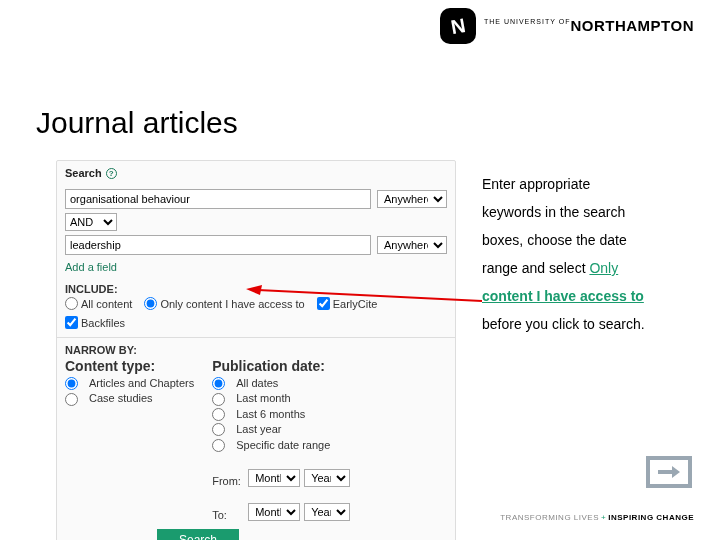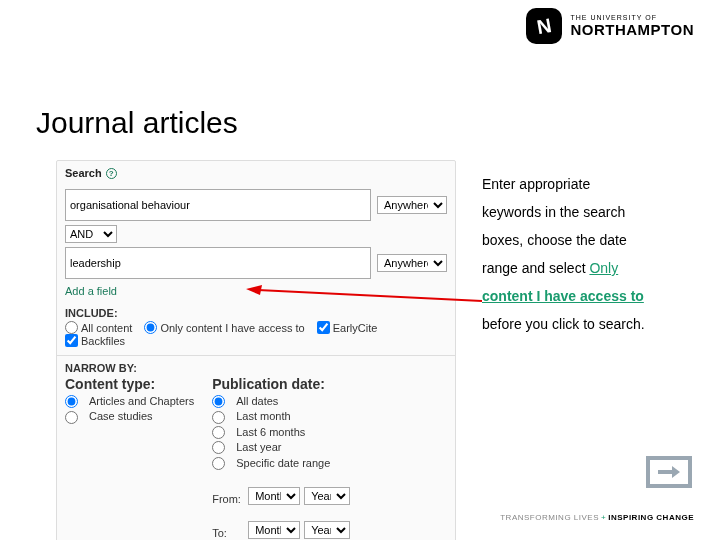--- a/index.html
+++ b/index.html
@@ -2,36 +2,36 @@
 <html><head>
 <meta charset="utf-8">
 <style>
   * { box-sizing: border-box; margin: 0; padding: 0; }
   body { width: 720px; height: 540px; font-family: Arial, sans-serif; position: relative; background: #fff; }
 
   
   .brand { position: absolute; right: 26px; top: 8px; display: flex; align-items: center; gap: 8px; }
   .brand-logo { width: 36px; height: 36px; background: #000; border-radius: 10px; display:flex; align-items:center; justify-content:center; }
   .brand-logo-inner { color:#fff; font-size:20px; font-weight:bold; transform: rotate(-10deg); }
-  .brand-text { display:flex; flex-direction:column; line-height:1.05; }
+  .brand-text { display:flex; flex-direction:row; line-height:1.05; }
   .brand-sub { font-size:7px; letter-spacing:1px; color:#000; }
   .brand-main { font-size:15px; font-weight:800; letter-spacing:0.5px; color:#000; }
 
   .title { position:absolute; left:36px; top:106px; font-size:30px; font-weight:400; color:#000; }
 
   .panel { position:absolute; left:56px; top:160px; width:400px; border:1px solid #ddd; border-radius:2px; background:#fafafa; font-size:11px; color:#333; padding-bottom:12px;}
   .panel .search-head { padding:6px 8px; font-weight:bold; color:#222; display:flex; align-items:center; gap:4px; }
   .panel .help-icon { width:11px;height:11px;border:1px solid #1a7a5a; border-radius:50%; color:#1a7a5a; font-size:8px; display:inline-flex; align-items:center; justify-content:center; }
   .row { display:flex; align-items:center; gap:6px; padding:4px 8px;}
-  .textin { flex:1; height:32px; border:1px solid #aaa; font-size:11px; padding:1px 4px; background:#fff;}
+  .textin { flex:1; height:20px; border:1px solid #aaa; font-size:11px; padding:1px 4px; background:#fff;}
   .op-select { width:52px; height:18px; border:1px solid #aaa; font-size:11px; background:#fff; padding:0 0;}
   .field-select { width:70px; height:18px; border:1px solid #aaa; font-size:11px; background:#fff; padding:0 2px;}
   .addfield { padding:2px 8px 6px; color:#1a7a5a; font-size:11px; }
   .sec-label { padding:4px 8px 2px; font-weight:bold; color:#333; font-size:11px;}
-  .checks { padding:0 8px 6px; display:flex; flex-wrap:wrap; gap:0 12px; font-size:11px;}
+  .checks { padding:0 8px 6px; display:flex; flex-wrap:wrap; gap:6px 12px; font-size:11px;}
   .checks label { display:flex; align-items:center; gap:3px;}
   .hr { border-top:1px solid #ddd; margin:2px 0;}
   .narrow-cols { display:flex; gap:18px; padding:0 8px;}
   .col-h { font-weight:bold; font-size:14px; margin-bottom:2px;}
   .radio-col label { display:flex; align-items:center; gap:11px; font-size:11px; line-height:1.4;}
   .date-row { display:flex; align-items:flex-end; gap:4px; margin-top:16px; font-size:11px;}
   .date-row .lbl { width:32px;}
   .small-sel { height:18px; border:1px solid #aaa; font-size:11px; background:#fff; padding:0 2px;}
   .search-btn { margin:8px 0 0 100px; background:#1a9b6e; color:#fff; border:none; padding:4px 22px; font-size:12px; cursor:pointer;}
 

